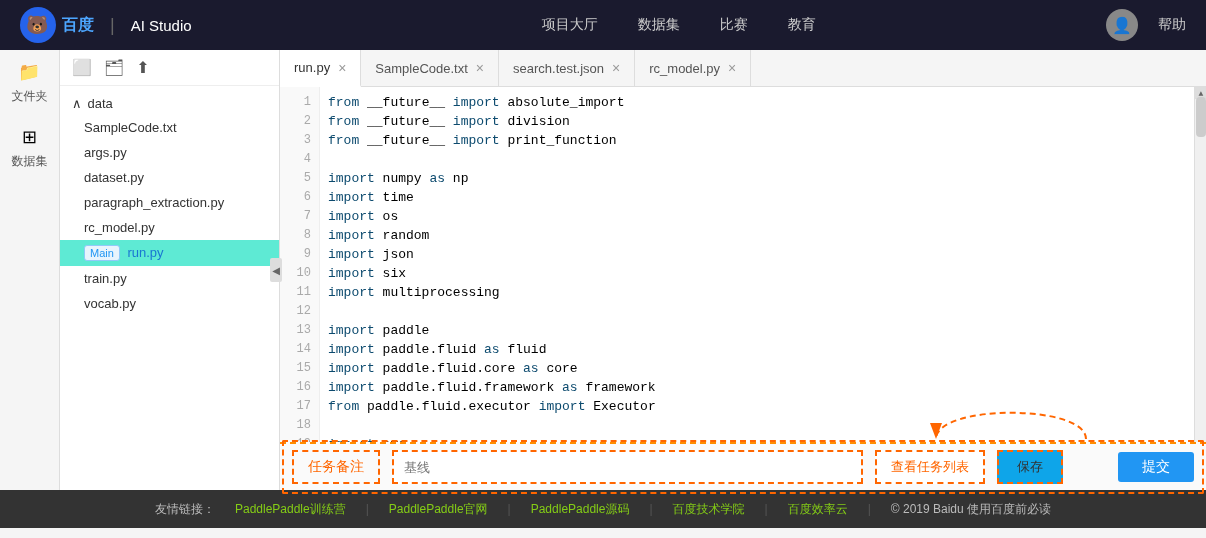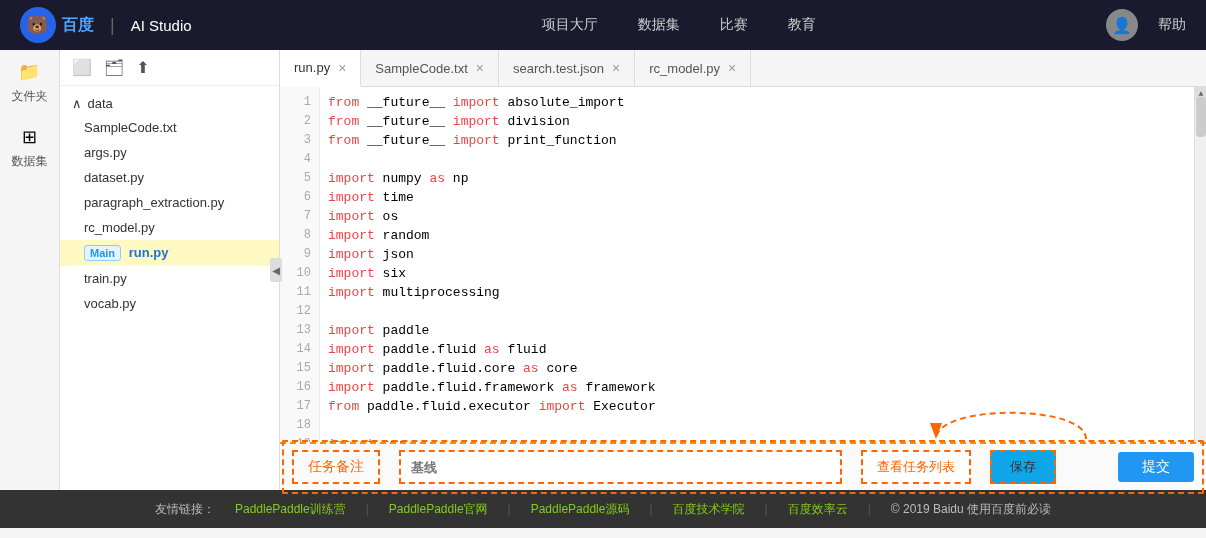--- a/index.html
+++ b/index.html
@@ -149,21 +149,21 @@
       display: flex;
       align-items: center;
       gap: 6px;
     }
     .file-item {
       padding: 5px 12px 5px 24px;
       font-size: 13px;
       color: #333;
       cursor: pointer;
     }
-    .file-item.active { background: #fef9c3; font-weight: bold; }
+    .file-item.active { background: #5eead4; }
     .file-item .badge {
       display: inline-block;
       background: #e8f4fd;
       color: #2196f3;
       font-size: 11px;
       padding: 1px 5px;
       border-radius: 3px;
       border: 1px solid #90caf9;
       margin-right: 4px;
     }
@@ -240,21 +240,21 @@
     }
     .code-lines {
       flex: 1;
       padding: 6px 8px;
     }
     .code-line {
       height: 19px;
       line-height: 19px;
       white-space: pre;
     }
-    .kw { color: #ef4444; }
+    .kw { color: #0c4a6e; }
     .scrollbar-right {
       width: 12px;
       background: #f0f0f0;
       border-left: 1px solid #ddd;
       position: relative;
     }
     .scrollbar-thumb {
       width: 10px;
       height: 40px;
       background: #ccc;
@@ -295,42 +295,41 @@
     }
 
     
     .bottom-panel {
       height: 48px;
       background: #fafafa;
       border-top: 1px solid #ddd;
       display: flex;
       align-items: center;
       padding: 0 12px;
-      gap: 19px;
+      gap: 12px;
       position: relative;
     }
     .task-note-label {
       color: #ff6600;
       font-size: 14px;
       border: 2px dashed #ff6600;
       padding: 6px 14px;
       display: flex;
       align-items: center;
       gap: 8px;
     }
     .task-note-input {
       flex: 1;
       height: 34px;
       border: 2px dashed #ff6600;
       padding: 0 10px;
       font-size: 13px;
       outline: none;
       background: white;
       color: #701a75;
-      font-weight: bold;
     }
     .view-tasks-btn {
       border: 2px dashed #ff6600;
       padding: 6px 14px;
       font-size: 13px;
       color: #ff6600;
       cursor: pointer;
       background: white;
       white-space: nowrap;
     }

